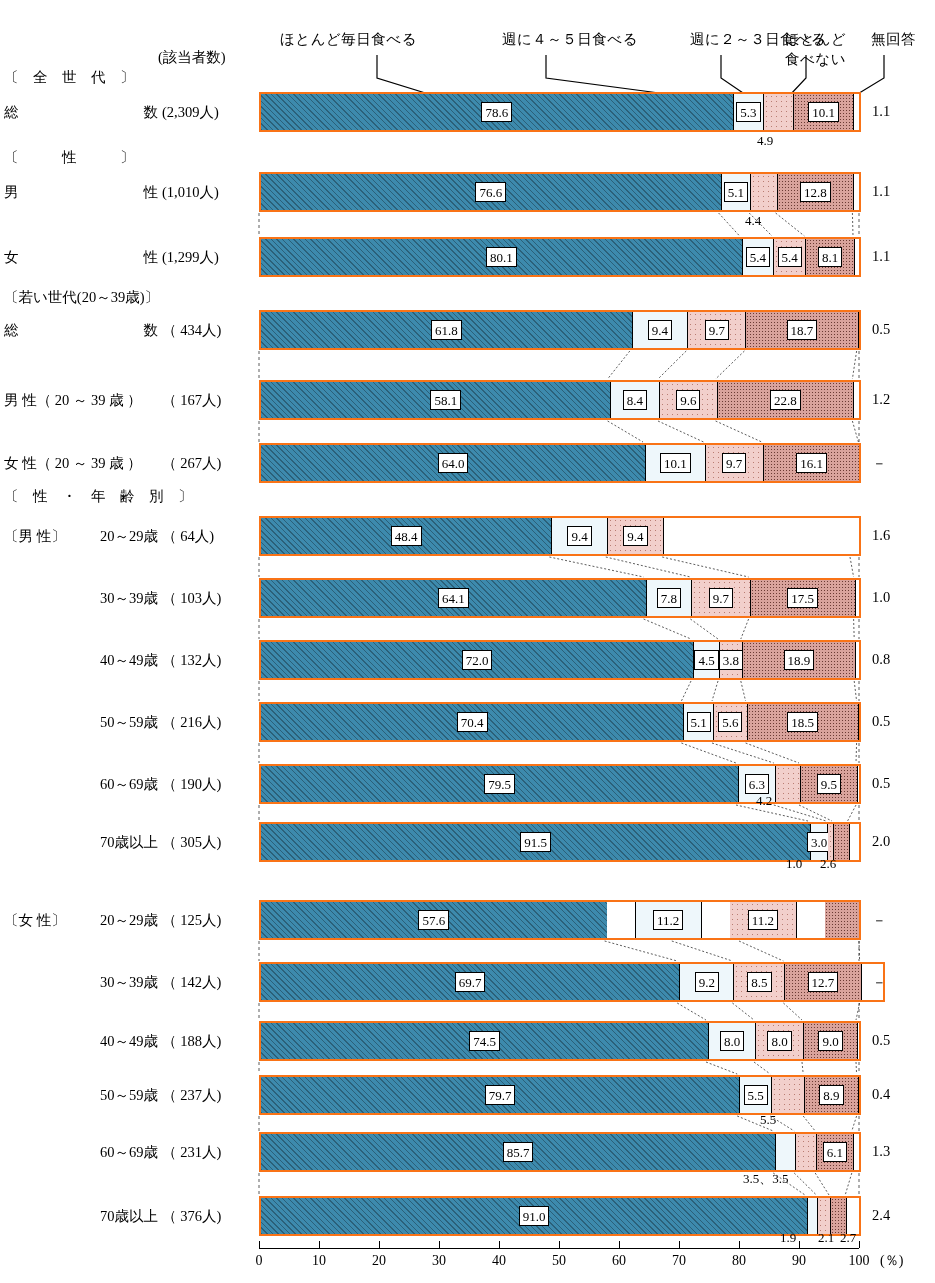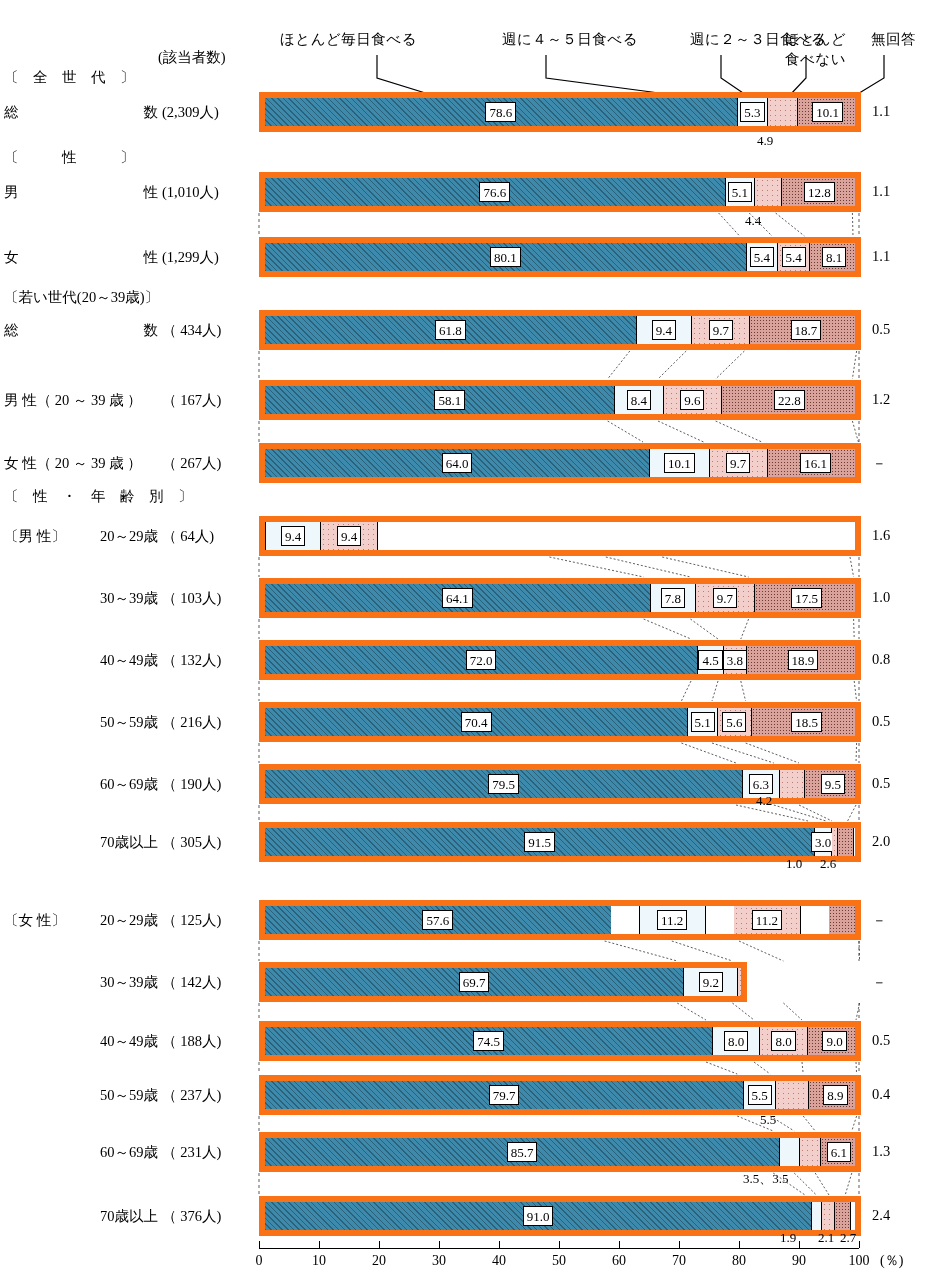--- a/index.html
+++ b/index.html
@@ -13,21 +13,21 @@
   
   .legend{position:absolute;top:14px;left:0;width:935px;height:60px;}
   .lg{position:absolute;font-size:14.5px;white-space:nowrap;letter-spacing:.5px;}
 
   
   .rowlabel{position:absolute;font-size:14.5px;white-space:nowrap;}
   .hdr{position:absolute;font-size:14.5px;white-space:nowrap;}
   .count-hdr{position:absolute;font-size:14.5px;white-space:nowrap;}
 
   
-  .bar{position:absolute;height:40px;border:6px solid #f97316;box-sizing:border-box;
+  .bar{position:absolute;height:40px;border:2px solid #f97316;box-sizing:border-box;
        display:flex;overflow:hidden;background:#fff;}
   .seg{position:relative;height:100%;box-sizing:border-box;
        display:flex;align-items:center;justify-content:center;}
   .seg.s1{
     background-color:#3d8aad;
     background-image:repeating-linear-gradient(45deg,rgba(0,0,0,.30) 0 1px,rgba(0,0,0,0) 1px 4px);
   }
   .seg.s2{
     background-color:#eef7fb;
     background-image:radial-gradient(circle,#7fb8d4 .6px,rgba(0,0,0,0) .7px);
@@ -200,20 +200,23 @@
         </div>
         <div class="seg s4" style="width: 96.6px; flex: 0 0 96.6px;">
           <span class="vlabel">16.1</span>
         </div>
       </div>
       <div class="outval" style="left: 872px; top: 454px;">－</div>
       <div class="rowlabel" style="left: 4px; top: 527px;">〔男 性〕</div>
       <div class="rowlabel" style="left: 80px; top: 527px; width: 78px; text-align: right;">20～29歳</div>
       <div class="rowlabel" style="left: 162px; top: 527px;">（  64人)</div>
       <div class="bar" style="left: 259px; top: 516px; width: 602px;">
+        <div class="seg s1" style="width: 290.4px; flex: 0 0 290.4px;">
+          <span class="vlabel">48.4</span>
+        </div>
         <div class="seg s2" style="width: 56.4px; flex: 0 0 56.4px;">
           <span class="vlabel">9.4</span>
         </div>
         <div class="seg s3" style="width: 56.4px; flex: 0 0 56.4px;">
           <span class="vlabel">9.4</span>
         </div>
         <div class="seg s5" style="width: 9.6px; flex: 0 0 9.6px;"></div>
       </div>
       <div class="outval" style="left: 872px; top: 527px;">1.6</div>
       <div class="rowlabel" style="left: 4px; top: 589px;"></div>
@@ -322,21 +325,21 @@
           <span class="vlabel">11.2</span>
         </div>
         <div class="seg s4" style="width: 120px; flex: 0 0 120px;">
           <span class="vlabel">20.0</span>
         </div>
       </div>
       <div class="outval" style="left: 872px; top: 911px;">－</div>
       <div class="rowlabel" style="left: 4px; top: 973px;"></div>
       <div class="rowlabel" style="left: 80px; top: 973px; width: 78px; text-align: right;">30～39歳</div>
       <div class="rowlabel" style="left: 162px; top: 973px;">（ 142人)</div>
-      <div class="bar" style="left: 259px; top: 962px; width: 488px;">
+      <div class="bar" style="left: 259px; top: 962px; width: 626px;">
         <div class="seg s1" style="width: 418.2px; flex: 0 0 418.2px;">
           <span class="vlabel">69.7</span>
         </div>
         <div class="seg s2" style="width: 55.2px; flex: 0 0 55.2px;">
           <span class="vlabel">9.2</span>
         </div>
         <div class="seg s3" style="width: 51px; flex: 0 0 51px;">
           <span class="vlabel">8.5</span>
         </div>
         <div class="seg s4" style="width: 76.2px; flex: 0 0 76.2px;">

